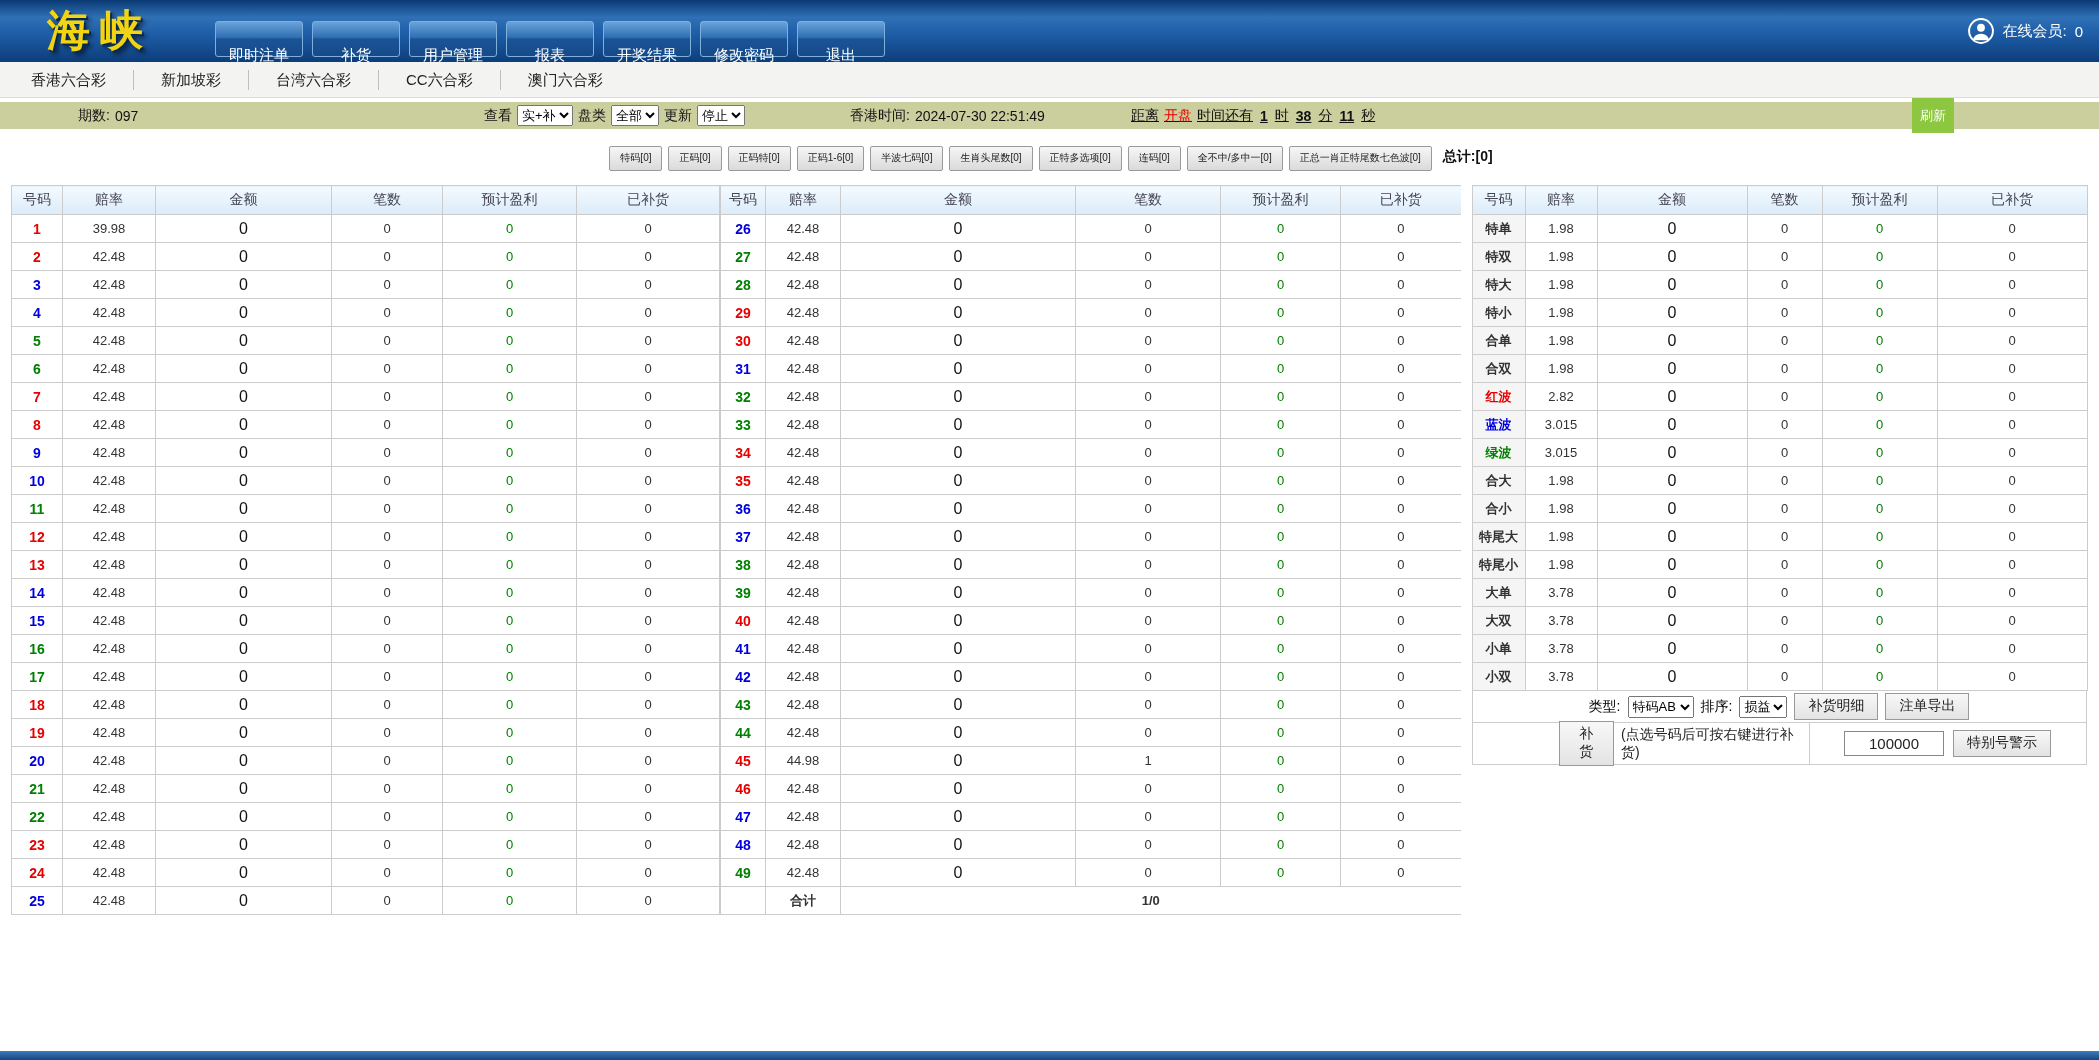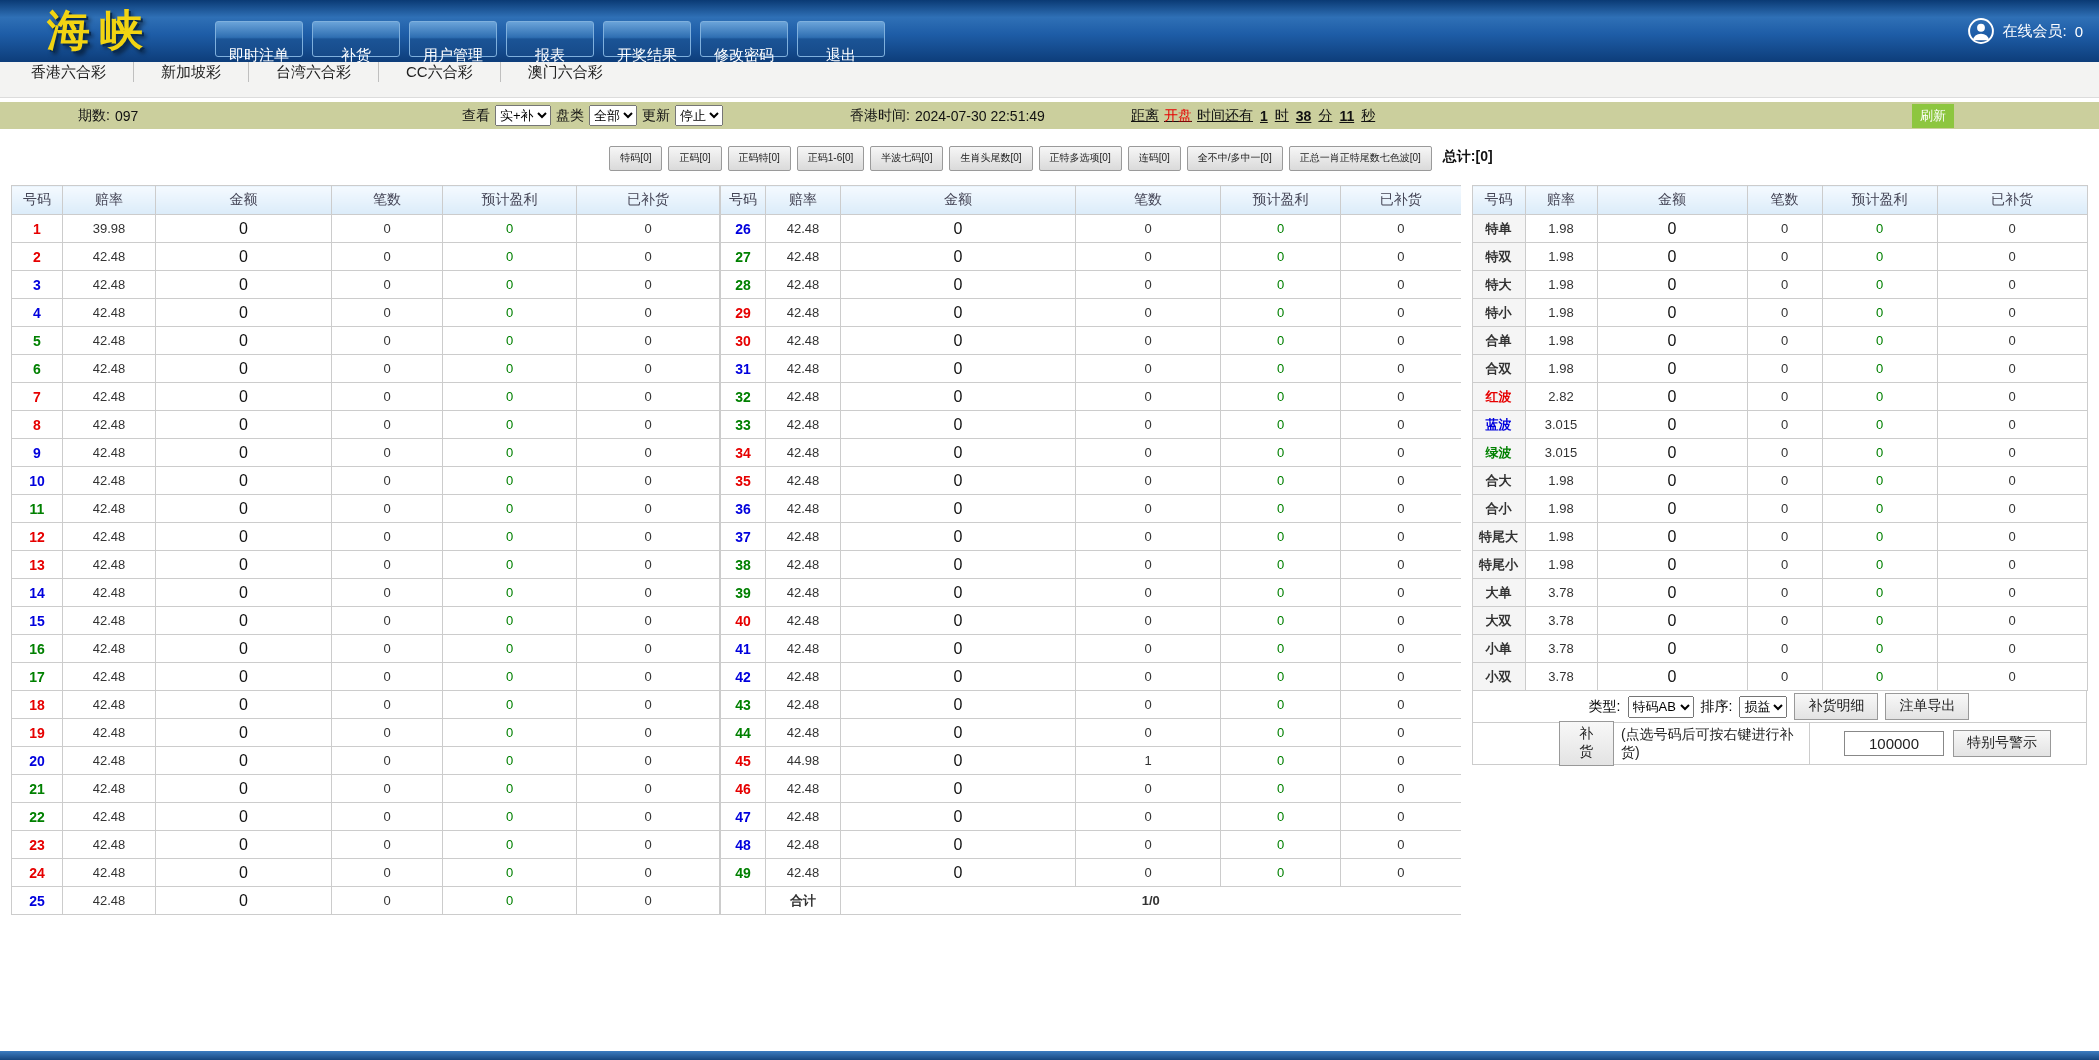--- a/index.html
+++ b/index.html
@@ -21,36 +21,36 @@
   .nav-btn {
     min-width: 88px; height: 34px; line-height: 32px; text-align: center; padding: 17px 10px;
     color: #fff; font-size: 15px; cursor: pointer; border-radius: 3px;
     border: 1px solid #7fb0dd;
     background: linear-gradient(180deg, #6aa3d9 0%, #2f6fb2 45%, #1b5496 50%, #164a89 100%);
   }
   .online { position: absolute; right: 16px; top: 0; height: 62px; display: flex; align-items: center; gap: 8px; color: #fff; font-size: 15px; }
   .online svg { display: block; }
 
   
-  .tabs-row { height: 36px; background: #f3f3f2; border-bottom: 1px solid #dcdcdc; display: flex; padding-left: 4px; }
+  .tabs-row { height: 36px; background: #f3f3f2; border-bottom: 1px solid #dcdcdc; display: flex; align-items: center; padding-left: 4px; }
   .tab { padding: 0 27px; font-size: 15px; color: #222; border-right: 1px solid #bfbfbf; height: 20px; line-height: 20px; cursor: pointer; white-space: nowrap; }
   .tab:last-child { border-right: none; }
 
   
   .toolbar { height: 27px; background: #cbcf9d; margin-top: 4px; position: relative; font-size: 14px; color: #111; }
   .toolbar .tb-item { position: absolute; top: 0; height: 27px; display: flex; align-items: center; gap: 5px; white-space: nowrap; }
   .tb-period { left: 78px; }
-  .tb-view { left: 462px; }
+  .tb-view { left: 484px; }
   .tb-time { left: 850px; }
   .tb-countdown { left: 1131px; text-decoration: underline; }
   .tb-refresh-wrap { left: 1912px; }
   .toolbar select { font-size: 13px; height: 21px; }
   .red-text { color: #e60000; }
   .tb-countdown b { margin: 0 2px; }
-  .refresh-btn { background: #8dc63f; color: #fff; border: none; font-size: 13px; height: 24px; padding: 0 8px; cursor: pointer; }
+  .refresh-btn { background: #8dc63f; color: #fff; border: none; font-size: 13px; height: 35px; padding: 0 8px; cursor: pointer; }
 
   
   .filter-row { margin-top: 17px; height: 30px; text-align: center; white-space: nowrap; }
   .filter-btn {
     display: inline-block; margin: 0 3px; padding: 4px 10px 5px; cursor: pointer;
     background: linear-gradient(180deg, #f6f6f6, #dadada); border: 1px solid #9a9a9a;
     font-size: 10px; color: #222; border-radius: 2px;
   }
   .total-text { font-size: 14px; margin-left: 8px; color: #111; font-weight: bold; }
 

